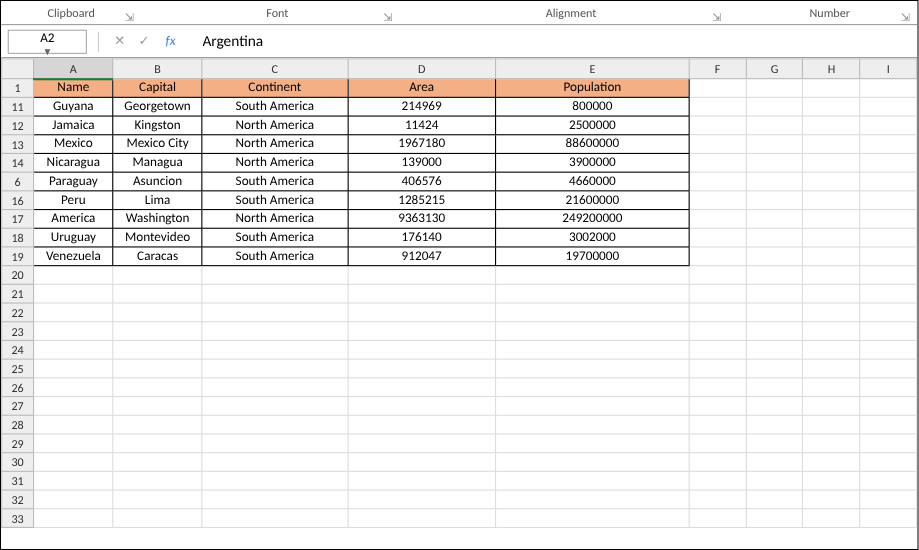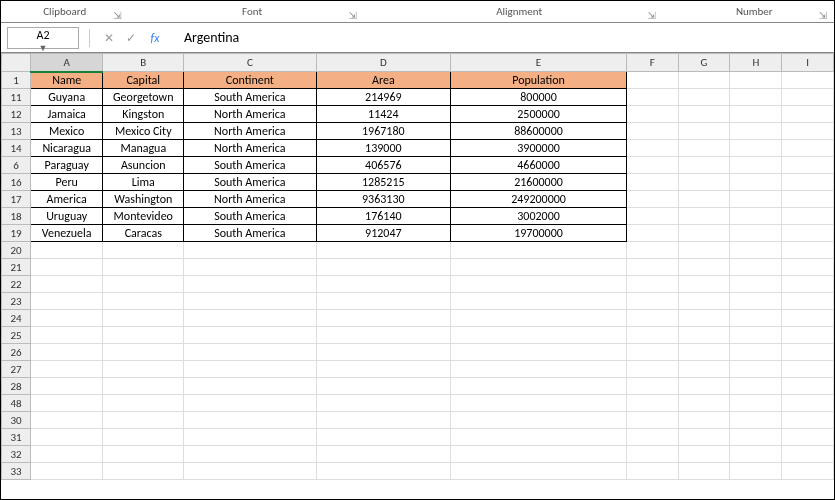--- a/index.html
+++ b/index.html
@@ -433,21 +433,21 @@
           <td class="cell"></td>
           <td class="cell"></td>
           <td class="cell"></td>
           <td class="cell"></td>
           <td class="cell"></td>
           <td class="cell"></td>
           <td class="cell"></td>
           <td class="cell"></td>
         </tr>
         <tr>
-          <td class="row-header">48</td>
+          <td class="row-header">29</td>
           <td class="cell"></td>
           <td class="cell"></td>
           <td class="cell"></td>
           <td class="cell"></td>
           <td class="cell"></td>
           <td class="cell"></td>
           <td class="cell"></td>
           <td class="cell"></td>
           <td class="cell"></td>
         </tr>

